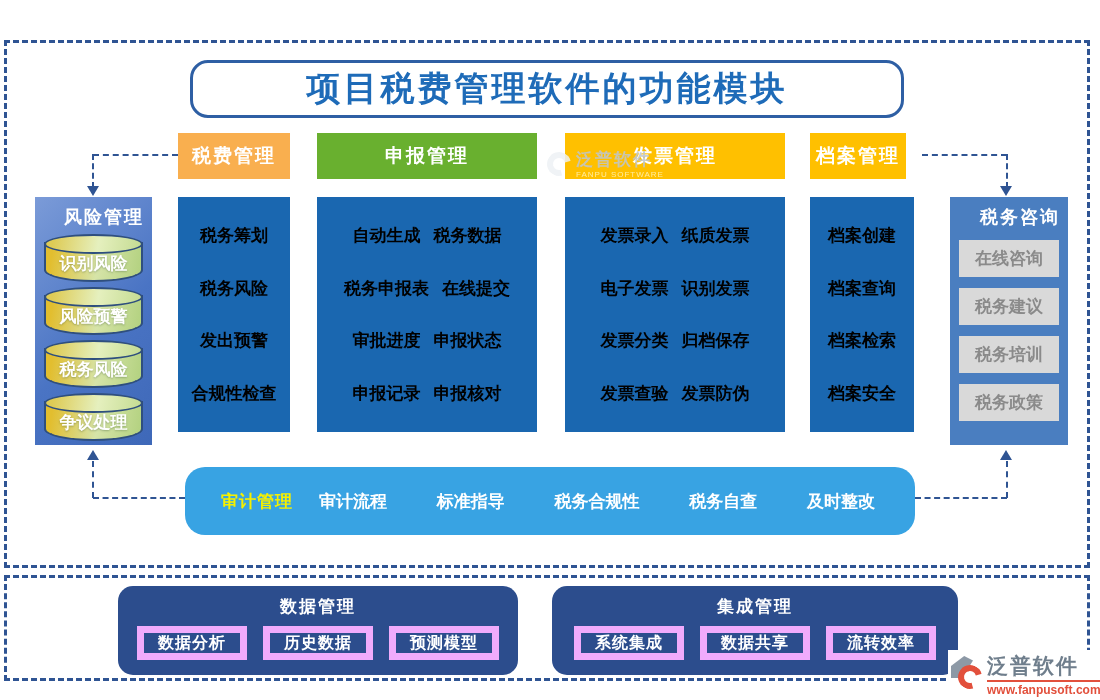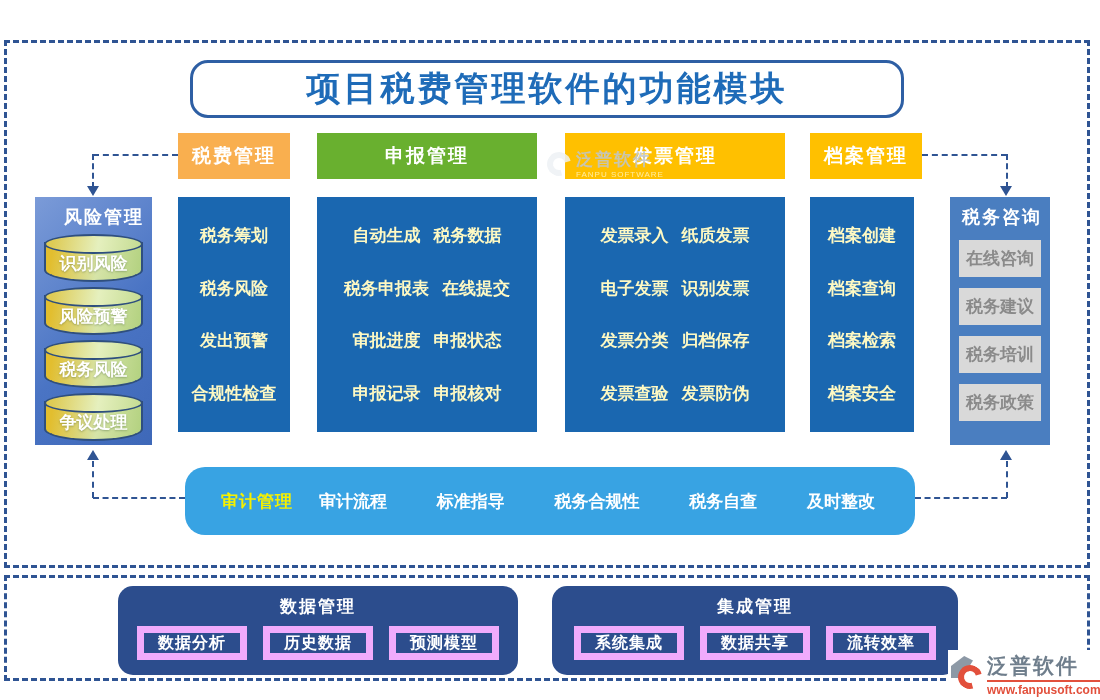--- a/index.html
+++ b/index.html
@@ -13,23 +13,23 @@
   .title-box { position:absolute; left:190px; top:60px; width:714px; height:58px;
     background:#fff; border:3px solid #2E5FA4; border-radius:18px;
     display:flex; align-items:center; justify-content:center; z-index:2; }
   .title-box span { color:#1E6BB8; font-size:34px; font-weight:bold; letter-spacing:3px; }
 
   .hdr { position:absolute; top:133px; height:46px; display:flex; align-items:center;
     justify-content:center; color:#fff; font-weight:bold; font-size:19px; letter-spacing:2px; z-index:1; }
   .hdr.h1 { left:178px; width:112px; background:#F9AF4F; }
   .hdr.h2 { left:317px; width:220px; background:#69B02F; }
   .hdr.h3 { left:565px; width:220px; background:#FFC000; }
-  .hdr.h4 { left:810px; width:112px; background:#FFC000; }
-
-  .col { position:absolute; top:197px; height:235px; background:#1A67B0; color:#fef9c3;
+  .hdr.h4 { left:810px; width:96px; background:#FFC000; }
+
+  .col { position:absolute; top:197px; height:235px; background:#1A67B0; color:#000000;
     display:flex; flex-direction:column; justify-content:space-around; align-items:center;
     padding:12px 2px; font-weight:bold; font-size:17px; }
   .col.c1 { left:178px; width:112px; }
   .col.c2 { left:317px; width:220px; }
   .col.c3 { left:565px; width:220px; }
   .col.c4 { left:810px; width:104px; }
   .row2 { display:flex; gap:13px; justify-content:center; }
 
   .side { position:absolute; top:197px; padding:8px 8px 0; }
   .side-title { color:#fff; font-weight:bold; font-size:18px; text-align:right; letter-spacing:2px; }
@@ -37,21 +37,21 @@
     background:linear-gradient(135deg,#7B9BD8 0%, #4A74C4 55%, #3E68B8 100%); }
   .cyl { position:relative; height:40px; margin:13px 1px 0;
     background:linear-gradient(100deg,#E2BE2F 8%,#D6E4A8 55%,#B2D17F 100%);
     border:2px solid #2F4F7E; border-top:none; border-radius:0 0 50% 50% / 0 0 12px 12px; }
   .cyl::before { content:""; position:absolute; left:-2px; right:-2px; top:-8px; height:16px;
     background:linear-gradient(100deg,#DECB55 8%,#E5F0BE 55%,#C4DB92 100%);
     border:2px solid #2F4F7E; border-radius:50%; }
   .cyl .lbl { position:absolute; left:0; right:0; top:10px; text-align:center;
     font-size:17px; font-weight:bold; color:#fff; z-index:1; text-shadow:0 1px 2px rgba(40,70,40,.35); }
 
-  .right-panel { left:950px; width:100px; height:248px; background:#4A7EC0; }
+  .right-panel { left:950px; width:118px; height:248px; background:#4A7EC0; }
   .gray-box { height:37px; margin:11px 1px 0; background:#D9D9D9; color:#8A8A8A;
     font-weight:bold; font-size:17px; display:flex; align-items:center; justify-content:center; }
 
   .audit-bar { position:absolute; left:185px; top:467px; width:730px; height:68px;
     background:#38A3E3; border-radius:20px; display:flex; align-items:center;
     color:#fff; font-weight:bold; font-size:17px; }
   .audit-label { color:#F5F000; margin:0 26px 0 36px; letter-spacing:1px; }
   .audit-items { display:flex; flex:1; align-items:center; justify-content:space-between; padding-right:40px;gap:12px; }
 
   .bottom-block { position:absolute; top:586px; height:89px; background:#2C4D8D; color:#fff;

